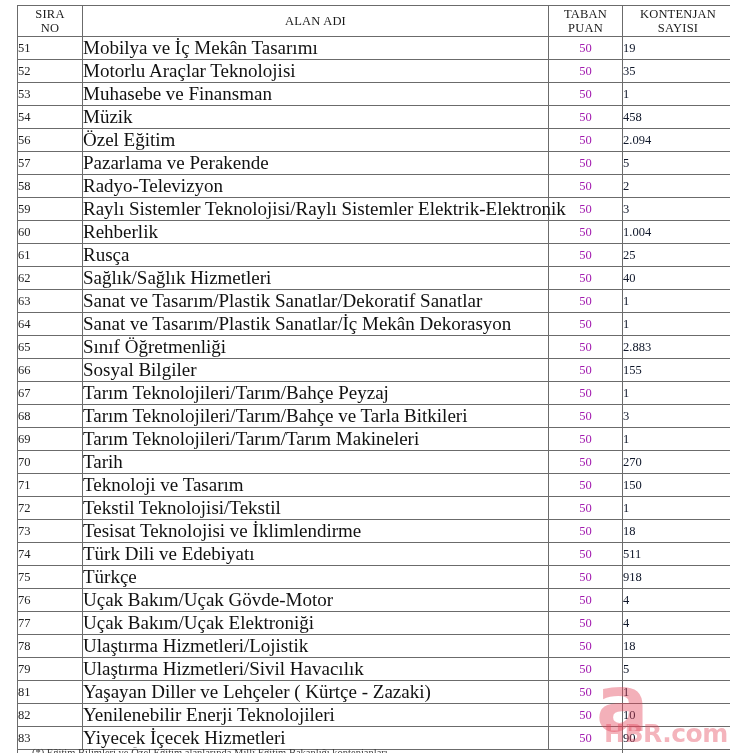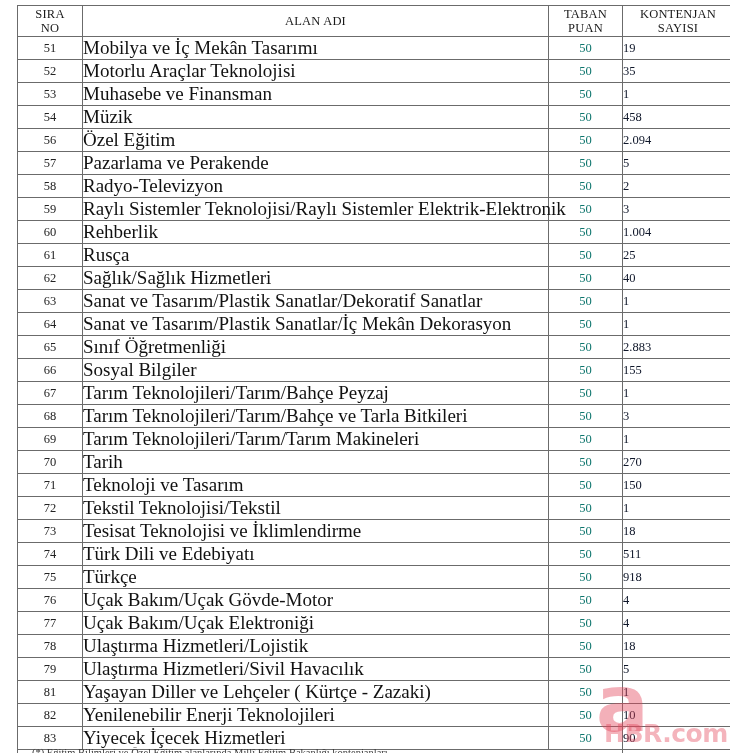--- a/index.html
+++ b/index.html
@@ -56,35 +56,35 @@
     letter-spacing: 0.2px;
     line-height: 14px;
     border-bottom: 2px solid #555;
     border-top: 2px solid #555;
   }
   thead th .l1, thead th .l2 { display: block; }
 
   tbody tr { height: 20.6px; }
 
   td.no {
-    text-align: center;
+    text-align: left;
     font-size: 12.5px;
     color: #222;
   }
   td.ad {
     text-align: left;
     padding-left: 8px;
     font-size: 19px;
     white-space: nowrap;
     color: #111;
   }
   td.puan {
     text-align: center;
     font-size: 12.5px;
-    color: #0f766e;
+    color: #a21caf;
   }
   td.kont {
     text-align: left;
     padding-left: 6px;
     font-size: 12.5px;
     color: #0f172a;
   }
 
   tr.total-row { height: 23px; }
   td.total-label {

